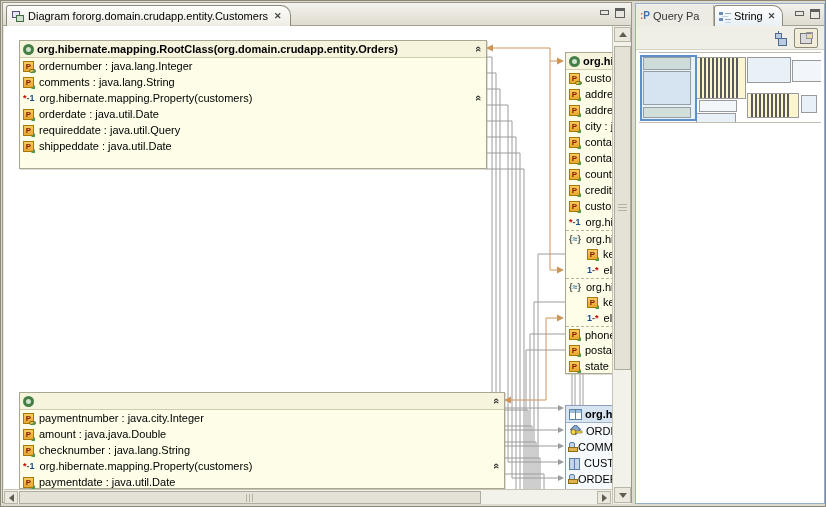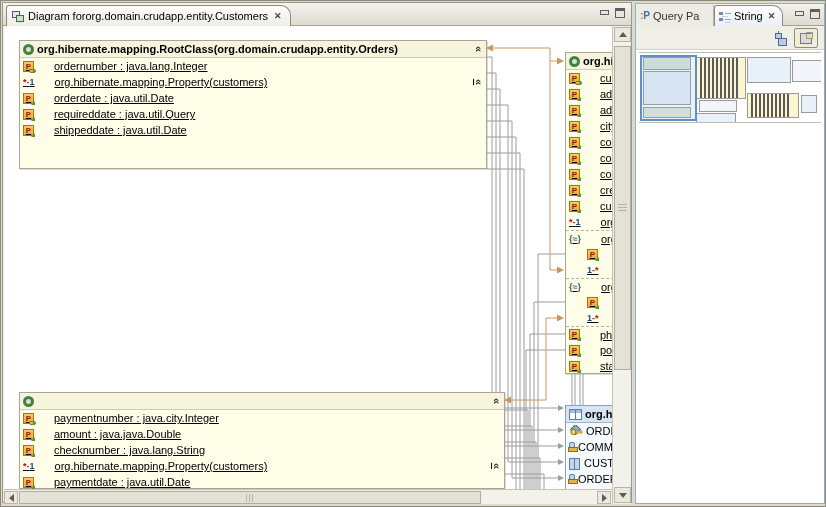--- a/index.html
+++ b/index.html
@@ -23,21 +23,21 @@
   .ic-diagram::before{content:"";position:absolute;left:0;top:0;width:6px;height:5px;background:#E6E6F2;border:1px solid #55557A;}
   .ic-diagram::after{content:"";position:absolute;right:0;bottom:0;width:6px;height:5px;background:#CFE0CF;border:1px solid #3E6E3E;}
 
   
   .canvas{position:absolute;left:1px;top:23px;width:608px;height:463px;background:#fff;overflow:hidden;}
   .wires{position:absolute;left:0;top:0;}
 
   
   .ebox{position:absolute;background:#FDFDE8;border:1px solid #A9A692;box-shadow:1px 1px 0 rgba(160,158,140,.35);}
   .ehead{height:17px;display:flex;align-items:center;gap:3px;padding:0 4px 0 3px;background:#F7F4DE;border-bottom:1px solid #CFCBAE;font-weight:bold;white-space:nowrap;overflow:hidden;}
-  .erow{height:16px;display:flex;align-items:center;gap:20px;padding:0 4px 0 3px;white-space:nowrap;overflow:hidden;text-decoration:underline;}
+  .erow{height:16px;display:flex;align-items:center;gap:5px;padding:0 4px 0 3px;white-space:nowrap;overflow:hidden;}
   .erow.indent{padding-left:21px;}
   .dash-top{border-top:1px dashed #B9B59A;}
   .chev{margin-left:auto;display:inline-block;transform:rotate(90deg);font-weight:bold;color:#333;font-size:11px;line-height:10px;flex:none;}
 
   
   .tbox{position:absolute;background:#F7FAFD;border:1px solid #8AA0B8;}
   .thead{height:17px;display:flex;align-items:center;gap:3px;padding:0 3px;background:#D7E4F1;border-bottom:1px solid #9FB4C9;font-weight:bold;white-space:nowrap;overflow:hidden;}
   .trow{height:16px;display:flex;align-items:center;gap:3px;padding:0 3px;white-space:nowrap;overflow:hidden;}
 
   
@@ -171,20 +171,24 @@
           <span>org.hibernate.mapping.RootClass(org.domain.crudapp.entity.Orders)</span>
           <span class="chev">«</span>
         </div>
         <div class="erow">
             <span class="ic ic-id">
               <i></i>
             </span>
             <span>ordernumber : java.lang.Integer</span>
           </div>
         <div class="erow">
+            <span class="ic ic-prop"></span>
+            <span>comments : java.lang.String</span>
+          </div>
+        <div class="erow">
             <span class="card"><span class="r">*</span><span class="g">-</span><span class="b">1</span></span>
             <span>org.hibernate.mapping.Property(customers)</span>
             <span class="chev">«</span>
           </div>
         <div class="erow">
             <span class="ic ic-prop"></span>
             <span>orderdate : java.util.Date</span>
           </div>
         <div class="erow">
             <span class="ic ic-prop"></span>

